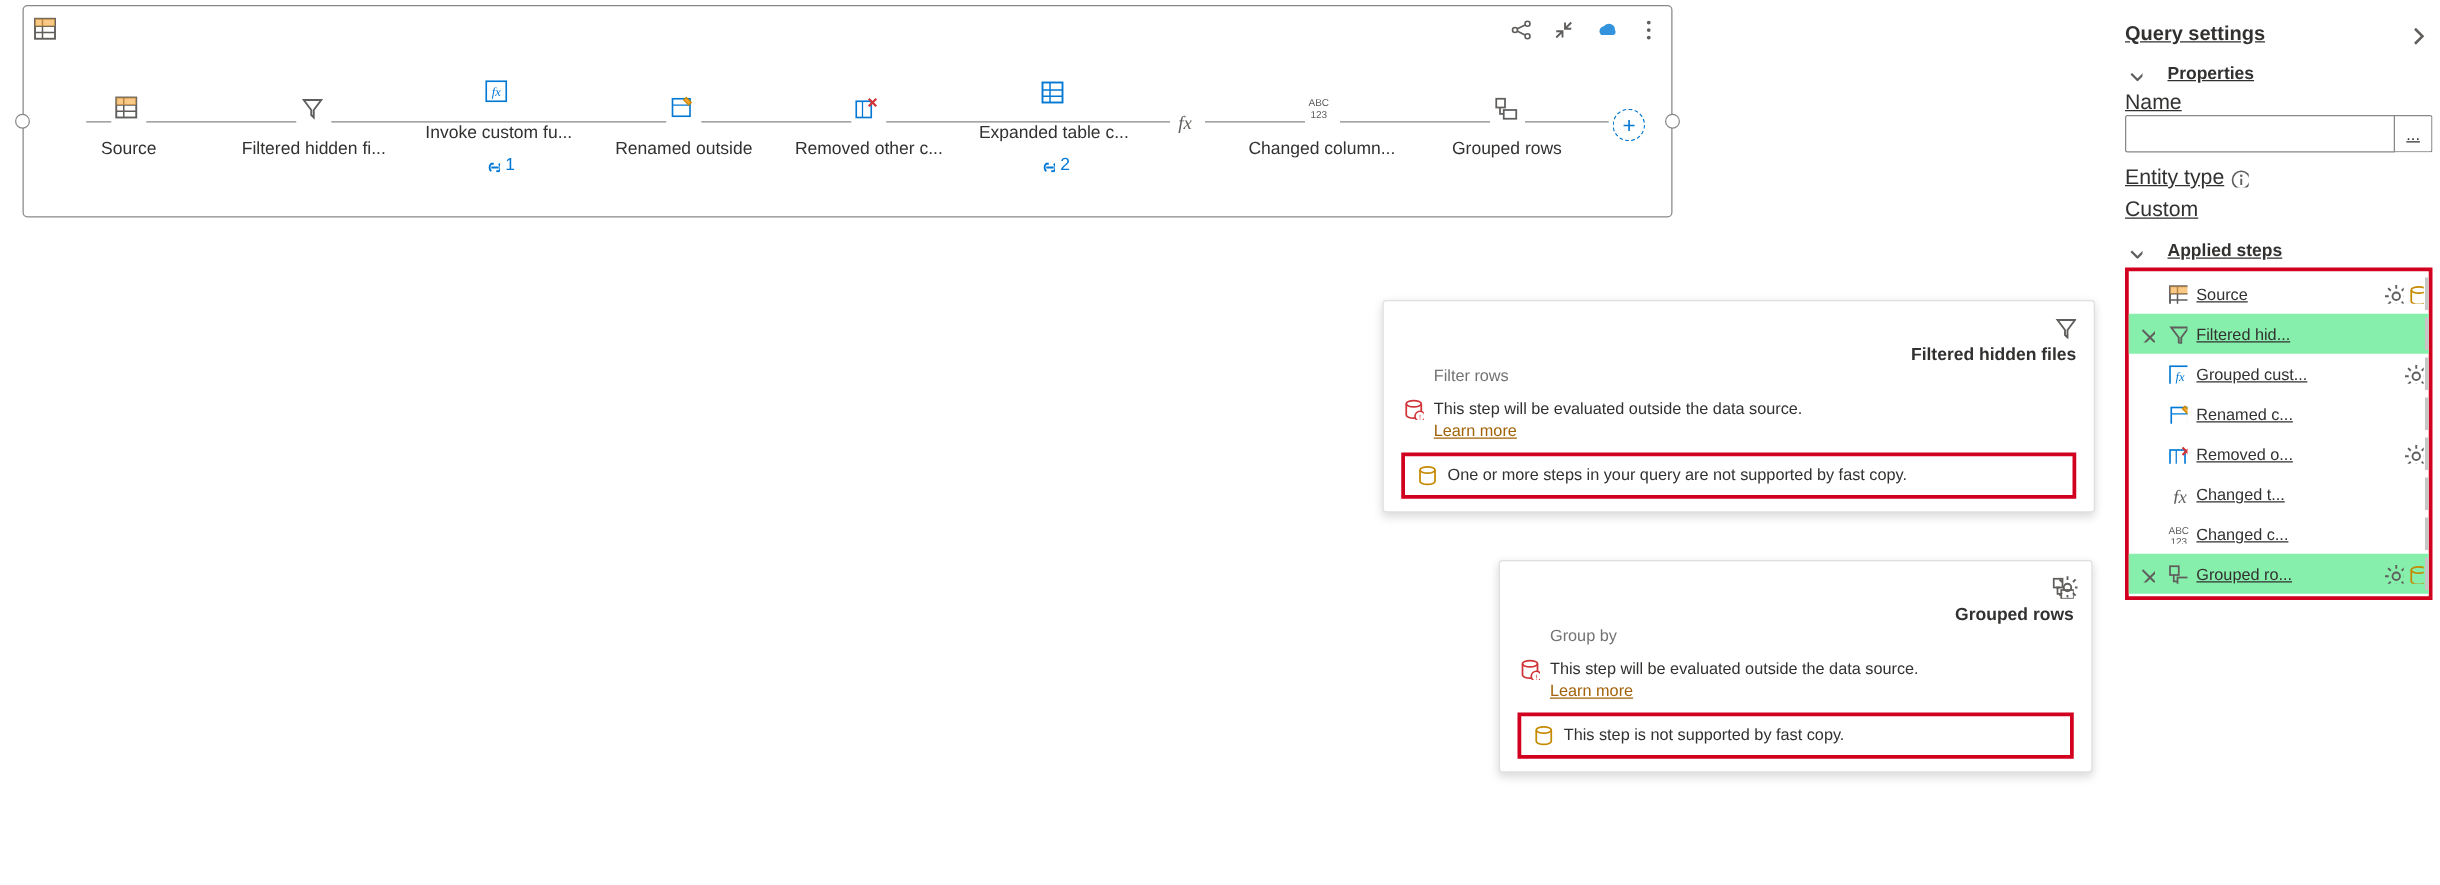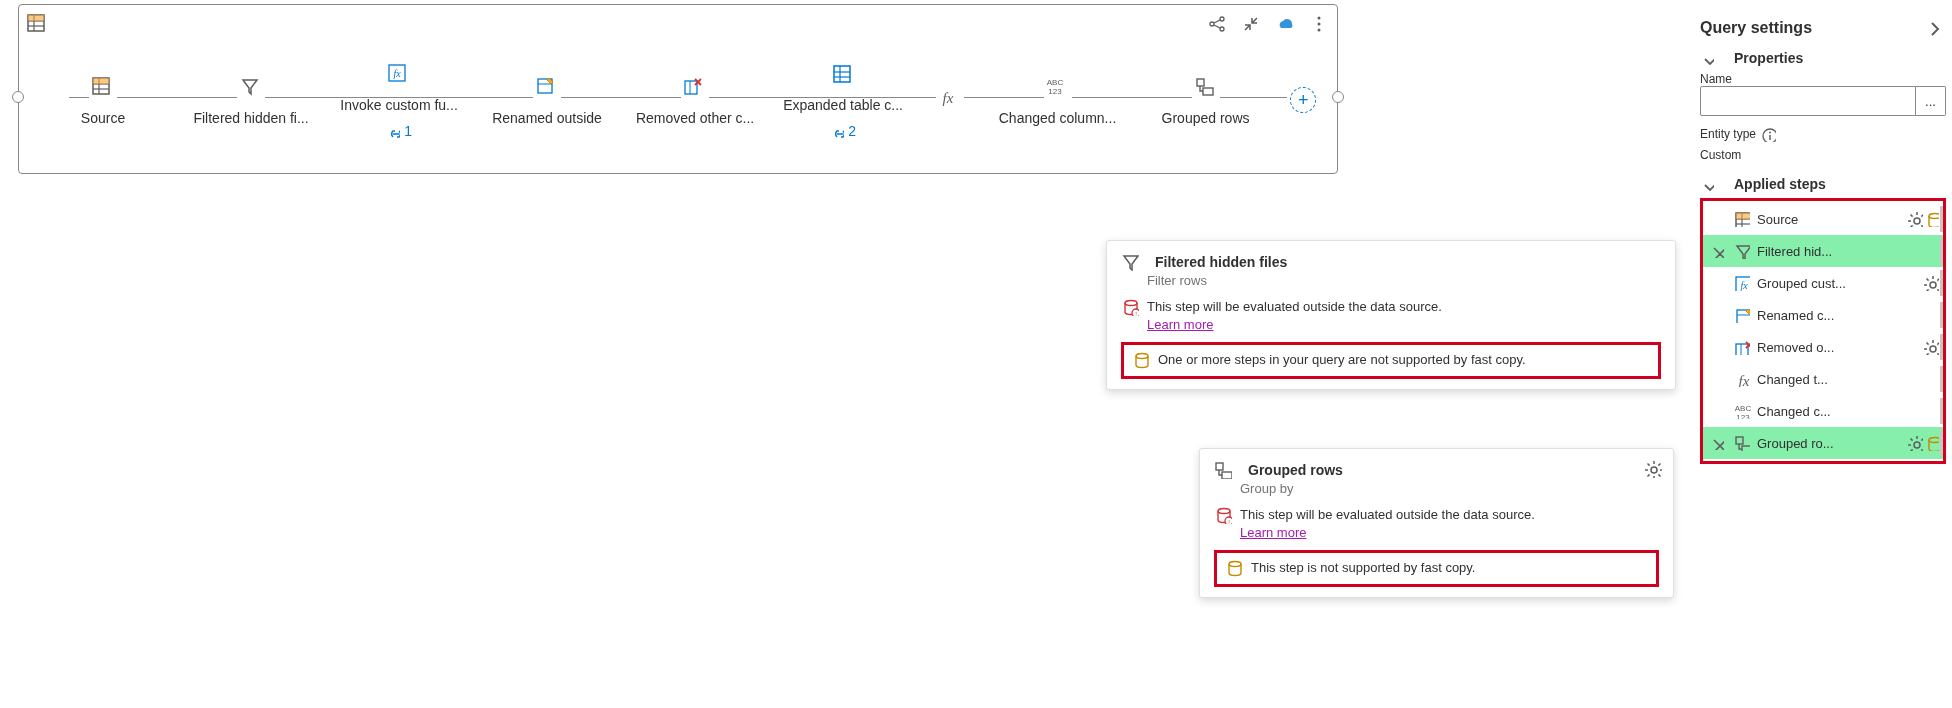--- a/index.html
+++ b/index.html
@@ -23,37 +23,37 @@
     .add-circle { width:26px; height:26px; border-radius:50%; border:1px dashed #0078d4; background:#fff; display:flex; align-items:center; justify-content:center; color:#0078d4; font-size:18px; z-index:1; position:relative;}
     .port-dot { width:12px; height:12px; border-radius:50%; background:#fff; border:1px solid #8a8886; position:absolute; top:86px; z-index:2;}
     .port-left { left:-7px;}
     .port-right { right:-7px;}
 
     .sub-link { display:flex; align-items:center; gap:4px; color:#0078d4; font-size:14px; margin-top:2px;}
     .sub-link svg{ width:14px; height:14px;}
 
     
     .callout { position:absolute; background:#fff; border:1px solid #e1dfdd; box-shadow:0 3px 8px rgba(0,0,0,0.15); border-radius:3px; padding:12px 14px 10px 14px; }
-    .callout h4 { font-size:14px; font-weight:600; display:flex; align-items:center; gap:16px; margin-bottom:2px;}
+    .callout h4 { font-size:14px; font-weight:600; display:flex; align-items:flex-end; gap:4px; margin-bottom:2px;flex-direction:column;}
     .callout .subtitle{ font-size:13px; color:#737373; padding-left:26px; margin-bottom:10px;}
     .callout .info-row{ display:flex; align-items:flex-start; gap:8px; font-size:13px; margin-top:6px; line-height:1.4;}
-    .callout a{ color:#a21caf; text-decoration:underline; cursor:pointer;}
+    .callout a{ color:#a16207; text-decoration:underline; cursor:pointer;}
     .callout .gear-right{ position:absolute; top:8px; right:8px;}
     .red-box { border:3px solid #d1001f; padding:6px 8px; margin-top:8px;}
     .callout1 { top:240px; left:1106px; width:570px; }
     .callout2 { top:448px; left:1199px; width:475px; }
 
     
-    .settings-panel { position:absolute; top:4px; right:0; width:262px; height:700px; background:#fff; padding:12px 6px 12px 10px;}
+    .settings-panel { position:absolute; top:4px; right:0; width:262px; height:700px; background:#fff; padding:12px 6px 12px 10px;text-decoration:underline;}
     .settings-title{ font-size:16px; font-weight:600; display:flex; align-items:center; justify-content:space-between; margin-bottom:10px;}
     .section-head{ font-size:14px; font-weight:600; display:flex; align-items:center; gap:20px; margin-top:8px; margin-bottom:6px;}
     .name-input-row{ display:flex; gap:0; margin-bottom:10px;}
     .name-input{ flex:1; height:30px; border:1px solid #8a8886; border-radius:2px 0 0 2px; padding:0 8px; font-size:13px;}
     .name-more{ width:30px; height:30px; border:1px solid #8a8886; border-left:none; background:#fff; border-radius:0 2px 2px 0; display:flex; align-items:center; justify-content:center;}
-    .label-row{ font-size:12px; display:flex; align-items:center; gap:4px; margin-top:6px;}
+    .label-row{ font-size:17px; display:flex; align-items:center; gap:4px; margin-top:6px;}
     .steps-box{ border:3px solid #d1001f; margin-top:4px; padding:2px 0;}
     .applied-step{ display:flex; align-items:center; height:32px; padding:0 4px; font-size:13px; gap:6px; position:relative;}
     .applied-step.sel{ background:#86efac;}
     .applied-step .indent{ width:20px; display:flex; justify-content:center;}
     .applied-step .icn{ width:18px; display:flex; justify-content:center;}
     .applied-step .txt{ flex:1; white-space:nowrap; overflow:hidden; text-overflow:ellipsis;}
     .applied-step .tail{ display:flex; gap:2px; align-items:center;}
     .bar-right{ position:absolute; right:0; top:3px; bottom:3px; width:3px; background:#c8c6c4;}
     svg { display:block; }
     .c-orange{ color:#c58a00; }

